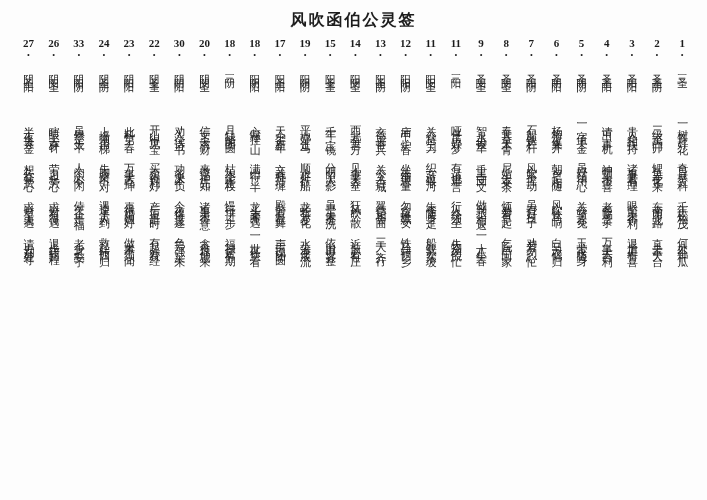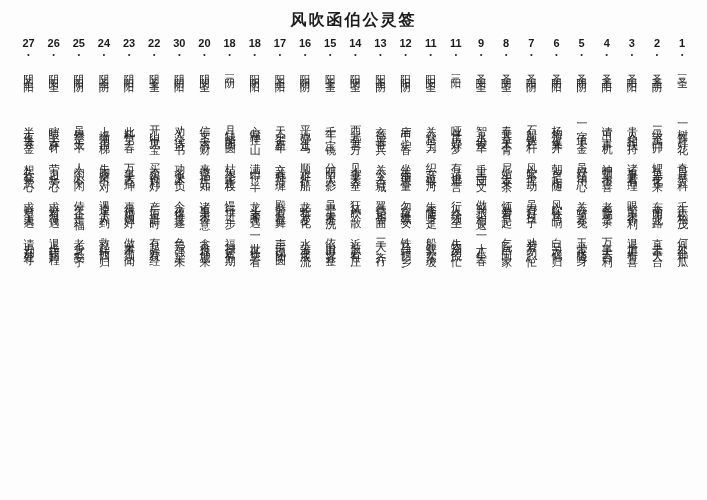--- a/index.html
+++ b/index.html
@@ -30,21 +30,21 @@
     display:flex;
     flex-direction:column;
     align-items:center;
     width:17px;
   }
   .col-num{
     font-size:11px;
     font-weight:bold;
     height:15px;
     line-height:15px;
-    font-family:Liberation Sans, sans-serif;
+    font-family:Liberation Serif, serif;
   }
   .col-head{
     writing-mode:vertical-rl;
     text-orientation:upright;
     font-size:10.5px;
     letter-spacing:4px;
     height:66px;
     line-height:17px;
   }
   .col-head .bullet{font-size:8px;letter-spacing:6px;}
@@ -69,21 +69,21 @@
     <div class="col-poem">半夜去寻金，想久枉费心，求财早未遇，请去别处寻。</div>
   </div>
 
   <div class="col">
     <div class="col-num">26</div>
     <div class="col-head"><span class="bullet">•</span><span>阴阳圣</span></div>
     <div class="col-poem">瞎眼去穿针，劳力也劳心，求财有得遇，退步转回程。</div>
   </div>
 
   <div class="col">
-    <div class="col-num">25</div>
+    <div class="col-num">33</div>
     <div class="col-head"><span class="bullet">•</span><span>阴阳阴</span></div>
     <div class="col-poem">虽然是太平，人闲心不闲，侍久正是福，老少甚安宁。</div>
   </div>
 
   <div class="col">
     <div class="col-num">24</div>
     <div class="col-head"><span class="bullet">•</span><span>阴圣阴</span></div>
     <div class="col-poem">上墙须用梯，失脚路不对，遇逢贵人到，救起转四归。</div>
   </div>
 
@@ -123,21 +123,21 @@
     <div class="col-poem">心愿挂一山，满山行一半，龙头未开遇，一世任您看。</div>
   </div>
 
   <div class="col">
     <div class="col-num">17</div>
     <div class="col-head"><span class="bullet">•</span><span>阳圣阳</span></div>
     <div class="col-poem">天主贺新年，文武拜丹墀，殿前有歌舞，声声说团圆。</div>
   </div>
 
   <div class="col">
-    <div class="col-num">16</div>
+    <div class="col-num">19</div>
     <div class="col-head"><span class="bullet">•</span><span>阳阴阴</span></div>
     <div class="col-poem">平地好走马，顺水好行船，龙蛇有变化，水落变成流。</div>
   </div>
 
   <div class="col">
     <div class="col-num">15</div>
     <div class="col-head"><span class="bullet">•</span><span>阳圣圣</span></div>
     <div class="col-poem">千年一宝镜，分明照人影，虽是未磨洗，依旧再齐整。</div>
   </div>
 

